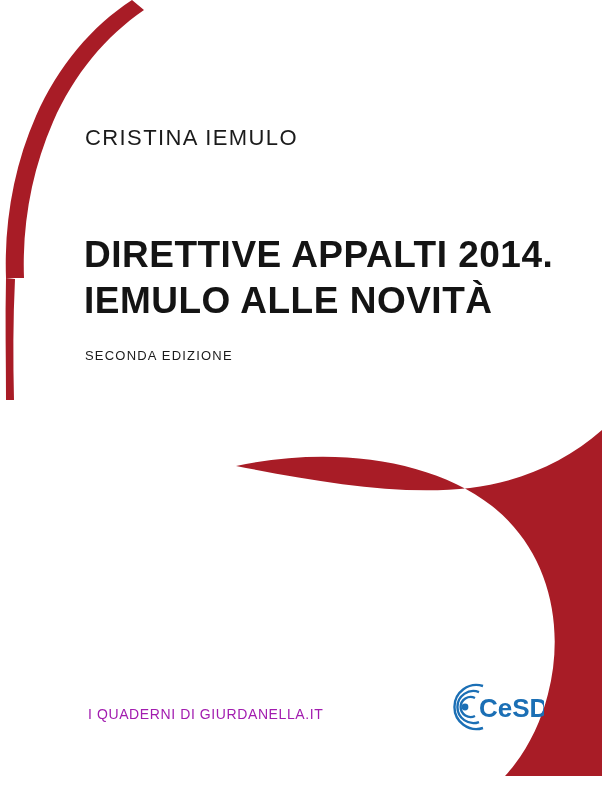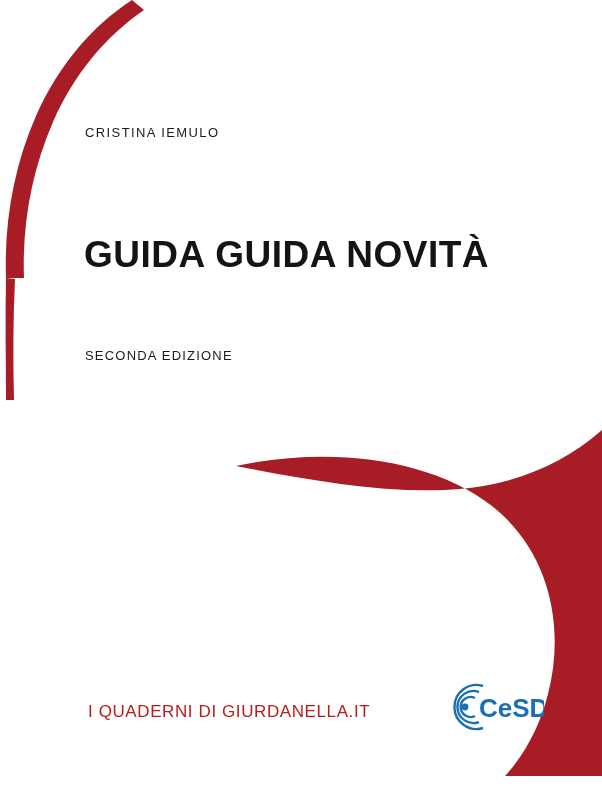--- a/index.html
+++ b/index.html
@@ -26,21 +26,21 @@
     width: 602px;
     height: 800px;
     pointer-events: none;
   }
 
   
   .author {
     position: absolute;
     left: 85px;
     top: 125px;
-    font-size: 13px;
+    font-size: 22px;
     letter-spacing: 1.4px;
     color: #1b1b1b;
     font-weight: 400;
     white-space: nowrap;
   }
   .title {
     position: absolute;
     left: 84px;
     top: 232px;
     width: 470px;
@@ -63,23 +63,23 @@
     color: #1b1b1b;
     font-weight: 400;
     white-space: nowrap;
   }
 
   
   .series {
     position: absolute;
     left: 88px;
     bottom: 78px;
-    font-size: 17px;
+    font-size: 14px;
     letter-spacing: 0.6px;
-    color: #b91c1c;
+    color: #a21caf;
     font-weight: 400;
     white-space: nowrap;
   }
   .logo {
     position: absolute;
     right: 58px;
     bottom: 62px;
     width: 105px;
     height: 62px;
   }
@@ -97,21 +97,22 @@
     <path d="M 6 278 C 5 320 6 360 6 400 L 14 400 C 13 360 13 320 15 279 Z" fill="#a81c26"></path>
 
     <path d="M 236 466 C 330 446 430 458 492 506 C 548 550 566 624 548 694 C 540 726 525 754 505 776 L 602 776 L 602 430 C 566 462 520 482 470 488 C 400 496 318 482 236 466 Z" fill="#a81c26"></path>
 
     <path d="M 300 486 C 384 482 460 502 504 548 C 546 592 556 660 538 716 C 530 742 517 764 502 782 L 602 782 L 602 470 C 572 500 530 518 482 524 C 424 532 360 510 300 486 Z" fill="#ffffff" opacity="0"></path>
   </svg>
 
   <div class="author">CRISTINA IEMULO</div>
 
   <div class="title">
-    <span class="line">GUIDA GUIDA NOVITÀ</span>
+    <span class="line">DIRETTIVE APPALTI 2014.</span>
+    <span class="line">IEMULO ALLE NOVITÀ</span>
   </div>
 
   <div class="subtitle">SECONDA EDIZIONE</div>
 
   <div class="series">I QUADERNI DI GIURDANELLA.IT</div>
 
   <div class="logo">
     <svg width="105" height="62" viewBox="0 0 105 62">
       <g fill="none" stroke="#1b6fb5" stroke-width="2.4">
         <path d="M 44 10 A 22 22 0 1 0 44 52"></path>

